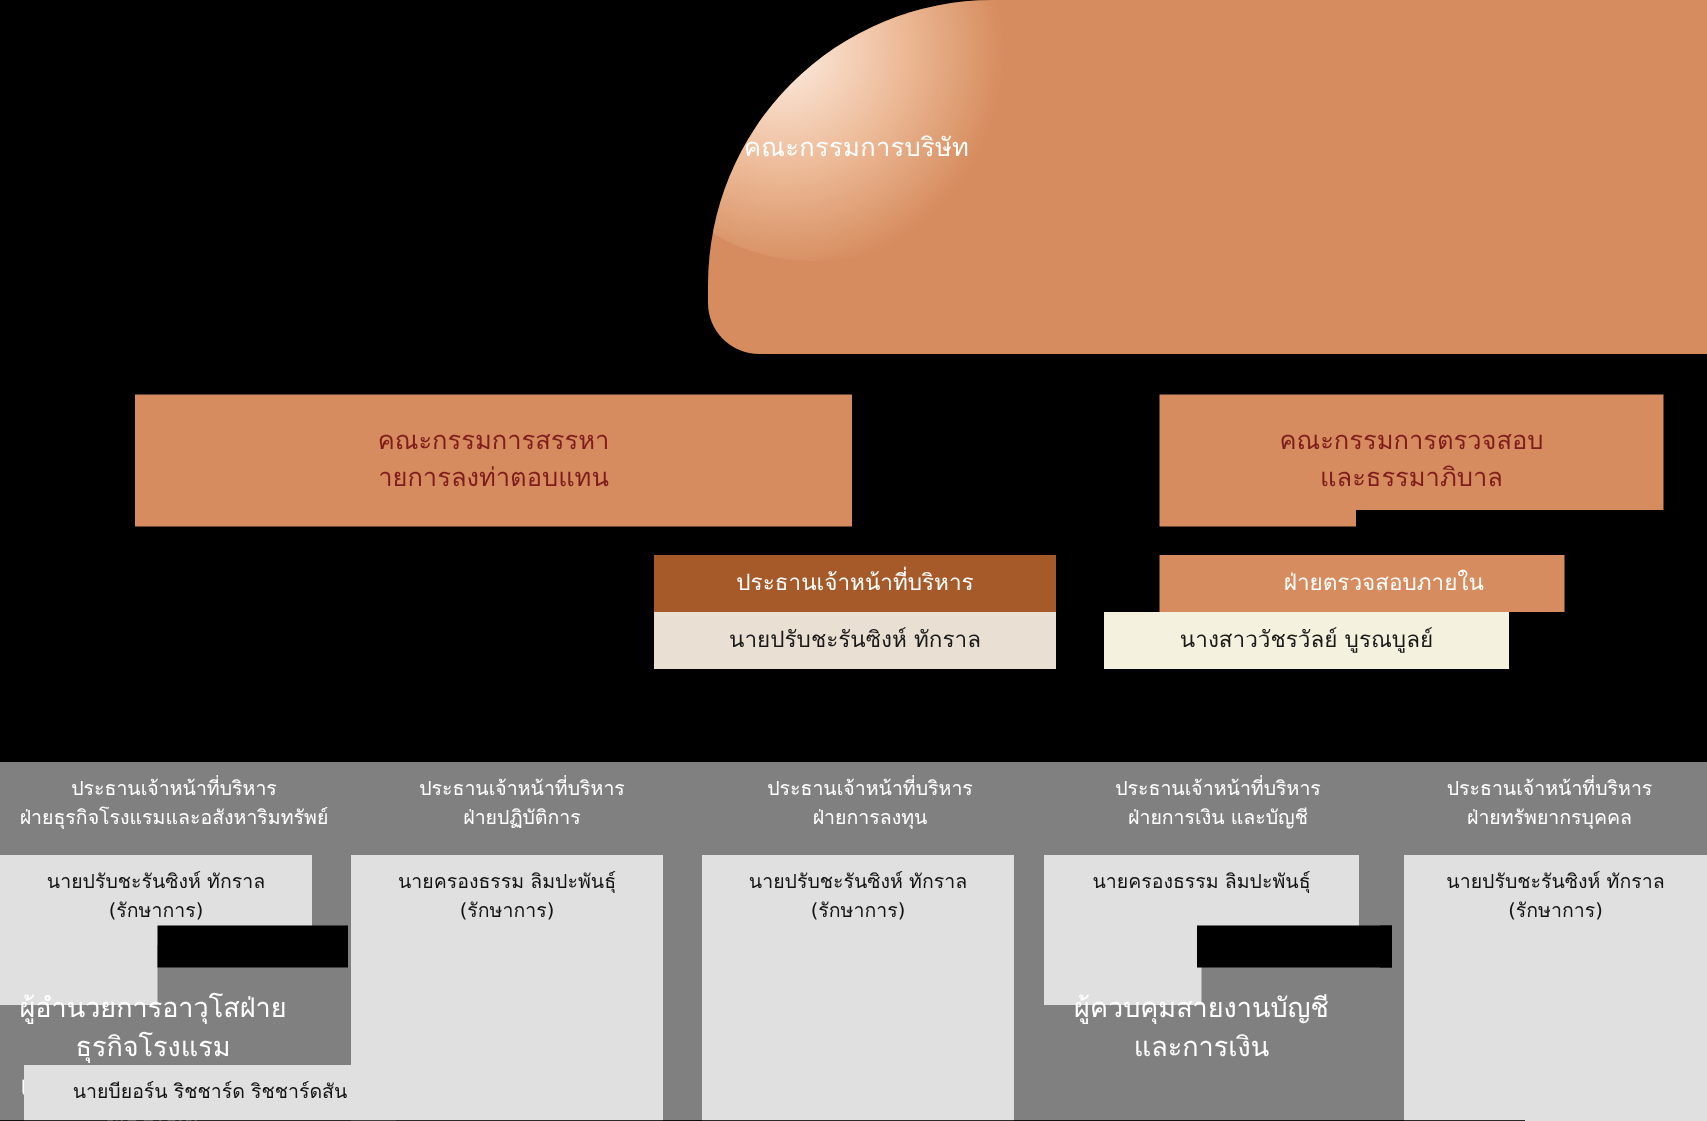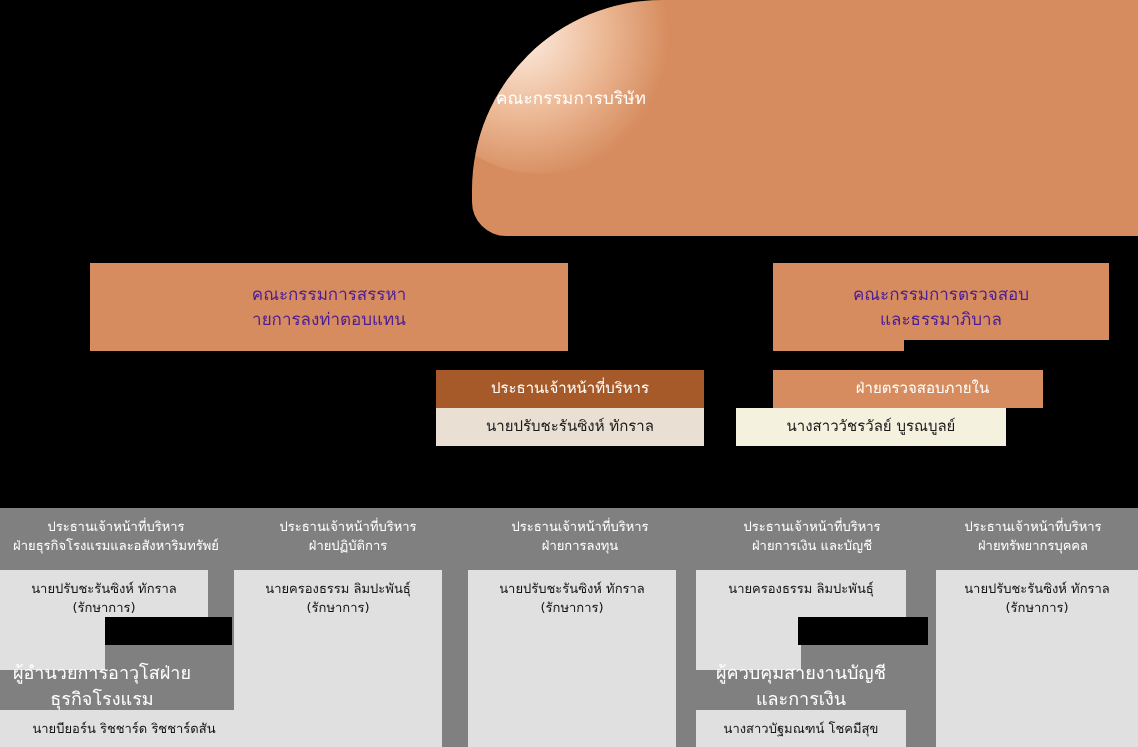--- a/index.html
+++ b/index.html
@@ -59,21 +59,21 @@
     top: 183px;
     width: 42px;
     height: 9px;
     background: #000000;
     clip-path: polygon(0 100%, 100% 0, 100% 100%);
   }
 
   
   .committee {
     background: #D68C5E;
-    color: #4c1d95;
+    color: #7f1d1d;
     display: flex;
     align-items: center;
     justify-content: center;
     text-align: center;
     font-size: 17px;
     line-height: 1.45;
   }
   .committee-left  { left: 90px;  top: 263px; width: 478px; height: 88px; }
   .committee-right { left: 773px; top: 263px; width: 336px; height: 88px; }
 
@@ -187,21 +187,21 @@
   <div class="abs grey-band"></div>
 
   <div class="abs col" style="left:0px;width:232px;">
     <div class="col-title">ประธานเจ้าหน้าที่บริหาร
 ฝ่ายธุรกิจโรงแรมและอสังหาริมทรัพย์</div>
     <div class="cell" style="left:0px;top:62px;width:208px;height:60px;">นายปรับชะรันซิงห์ ทักราล
 (รักษาการ)</div>
     <div class="cell" style="left:0px;top:122px;width:105px;height:40px;"></div>
     <div class="subtitle" style="left:0px;top:152px;width:204px;">ผู้อำนวยการอาวุโสฝ่ายธุรกิจโรงแรม
 และอสังหาริมทรัพย์เชิงพาณิชย์</div>
-    <div class="cell" style="left:0px;top:202px;width:248px;height:37px;">นายบียอร์น ริชชาร์ด ริชชาร์ดสัน</div>
+    <div class="cell" style="left:16px;top:202px;width:248px;height:37px;">นายบียอร์น ริชชาร์ด ริชชาร์ดสัน</div>
   </div>
   <div class="abs occl" style="left:105px;top:617px;width:127px;height:28px;"></div>
 
   <div class="abs col" style="left:232px;width:232px;">
     <div class="col-title">ประธานเจ้าหน้าที่บริหาร
 ฝ่ายปฏิบัติการ</div>
     <div class="cell" style="left:2px;top:62px;width:208px;height:177px;">นายครองธรรม ลิมปะพันธุ์
 (รักษาการ)</div>
   </div>
 
@@ -212,21 +212,20 @@
 (รักษาการ)</div>
   </div>
 
   <div class="abs col" style="left:696px;width:232px;">
     <div class="col-title">ประธานเจ้าหน้าที่บริหาร
 ฝ่ายการเงิน และบัญชี</div>
     <div class="cell" style="left:0px;top:62px;width:210px;height:60px;">นายครองธรรม ลิมปะพันธุ์</div>
     <div class="cell" style="left:0px;top:122px;width:105px;height:40px;"></div>
     <div class="subtitle" style="left:0px;top:152px;width:210px;">ผู้ควบคุมสายงานบัญชี
 และการเงิน</div>
-    <div class="cell" style="left:0px;top:202px;width:210px;height:37px;">นางสาวบัฐมณฑน์ โชคมีสุข</div>
   </div>
   <div class="abs occl" style="left:798px;top:617px;width:130px;height:28px;"></div>
 
   <div class="abs col" style="left:928px;width:210px;">
     <div class="col-title">ประธานเจ้าหน้าที่บริหาร
 ฝ่ายทรัพยากรบุคคล</div>
     <div class="cell" style="left:8px;top:62px;width:202px;height:177px;">นายปรับชะรันซิงห์ ทักราล
 (รักษาการ)</div>
   </div>
 

